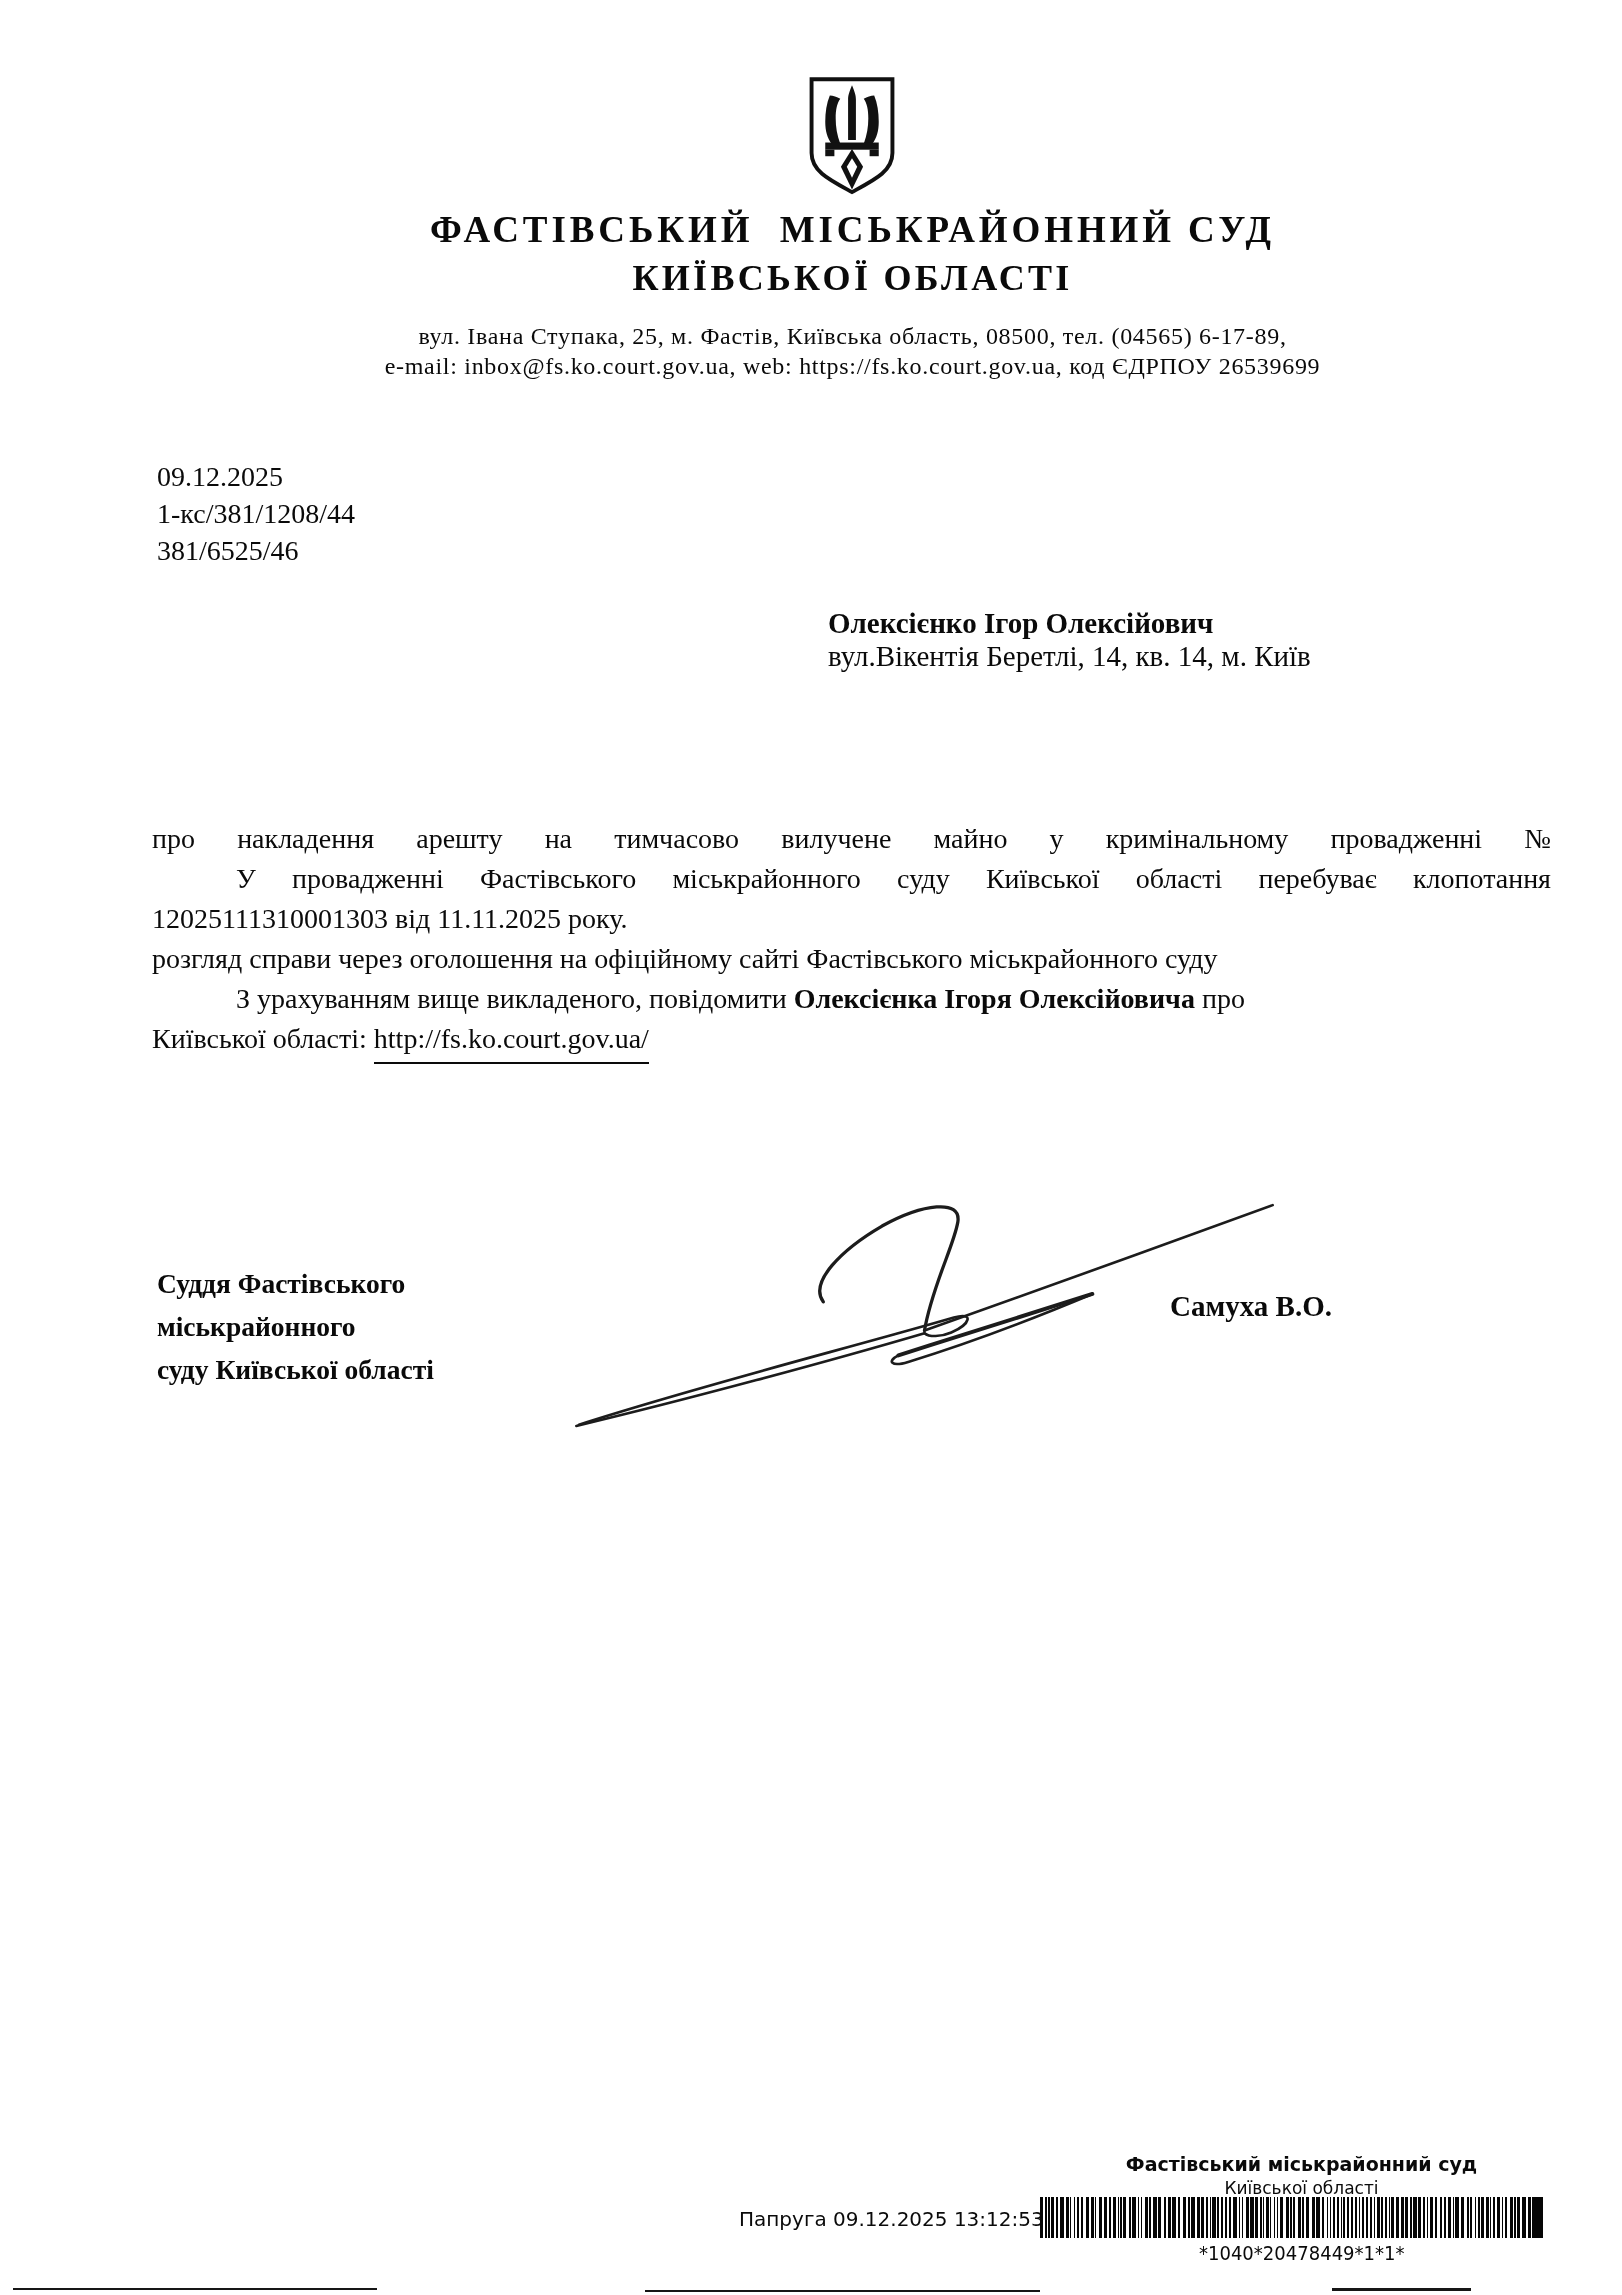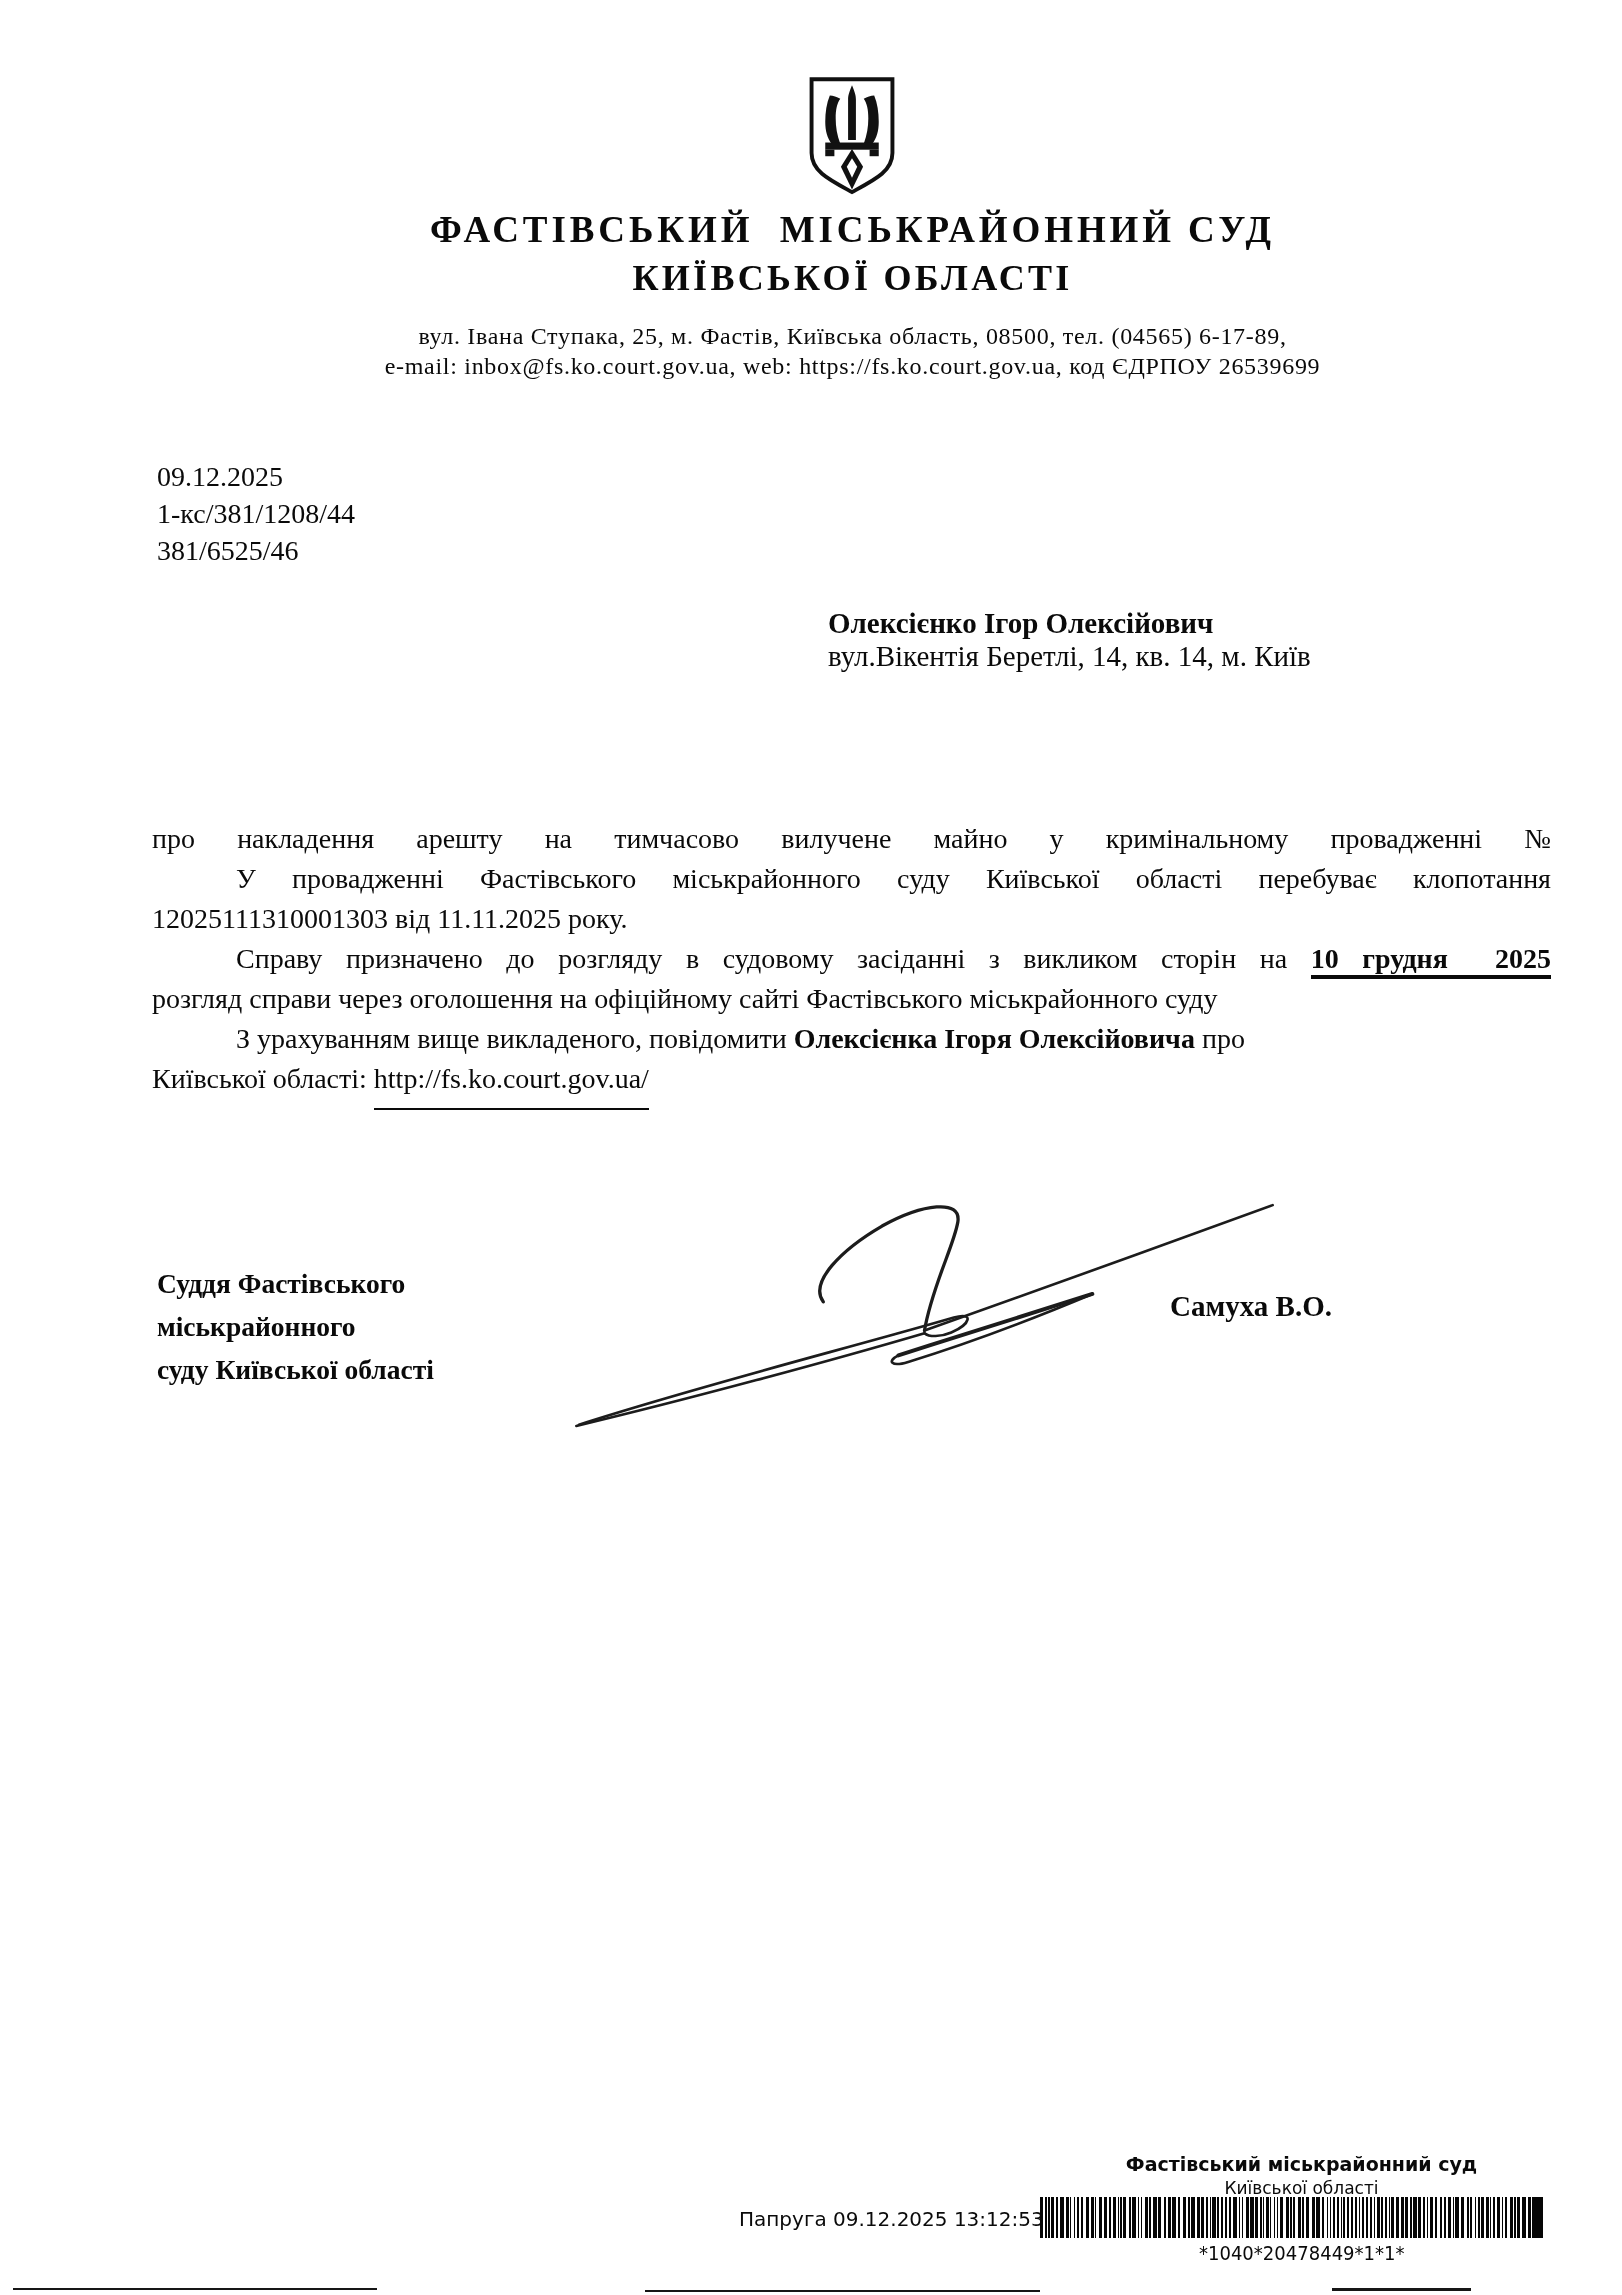--- a/index.html
+++ b/index.html
@@ -26,21 +26,21 @@
   
   .recipient{left:828px;top:607px;font-size:29px;line-height:33px;}
   .recipient .name{font-weight:bold;}
   
   .body-block{left:152px;top:819px;width:1399px;font-size:28px;line-height:40px;}
   .body-block .line{white-space:normal;}
   .body-block .line.justify{text-align:justify;text-align-last:justify;}
   .body-block .line.indent{text-indent:84px;}
   .seg-bold{font-weight:bold;}
   .seg-bold-underline{font-weight:bold;border-bottom:4.6px solid #0a0a0a;padding-bottom:1.3px;}
-  .seg-underline{border-bottom:2.6px solid #0a0a0a;padding-bottom:14px;}
+  .seg-underline{border-bottom:2.6px solid #0a0a0a;padding-bottom:8px;}
   
   .judge-title{left:157px;top:1262px;font-size:27.5px;font-weight:bold;line-height:43px;}
   .signature-svg{left:568px;top:1196px;width:713px;height:243px;}
   .judge-name{left:1170px;top:1290px;font-size:29px;font-weight:bold;}
   
   .f-court1{left:1040px;top:2153px;width:523px;text-align:center;
             font-family:"DejaVu Sans", sans-serif;font-weight:bold;font-size:19px;}
   .f-court2{left:1040px;top:2178px;width:523px;text-align:center;
             font-family:"DejaVu Sans", sans-serif;font-size:17px;}
   .f-registrar{left:739px;top:2207px;width:294px;text-align:right;
@@ -92,21 +92,20 @@
     <div>вул.Вікентія Беретлі, 14, кв. 14, м. Київ</div>
   </div>
 
   <div class="abs body-block">
       <div>
         <div class="line justify"><span>про накладення арешту на тимчасово вилучене майно у кримінальному провадженні №</span></div>
         <div class="line justify indent"><span>У провадженні Фастівського міськрайонного суду Київської області перебуває клопотання</span></div>
         <div class="line"><span>12025111310001303 від 11.11.2025 року.</span></div>
       </div>
       <div>
-        <div class="line justify indent"><span>Справу призначено до розгляду в судовому засіданні з викликом сторін на </span><span class="seg-bold-underline">10 грудня&nbsp; 2025</span></div>
       </div>
       <div>
         <div class="line"><span>розгляд справи через оголошення на офіційному сайті Фастівського міськрайонного суду</span></div>
         <div class="line indent"><span>З урахуванням вище викладеного, повідомити </span><span class="seg-bold">Олексієнка Ігоря Олексійовича</span><span> про</span></div>
         <div class="line"><span>Київської області: </span><span class="seg-underline">http://fs.ko.court.gov.ua/</span></div>
       </div>
     </div>
 
   <div class="abs judge-title">
     <div>Суддя Фастівського</div>

